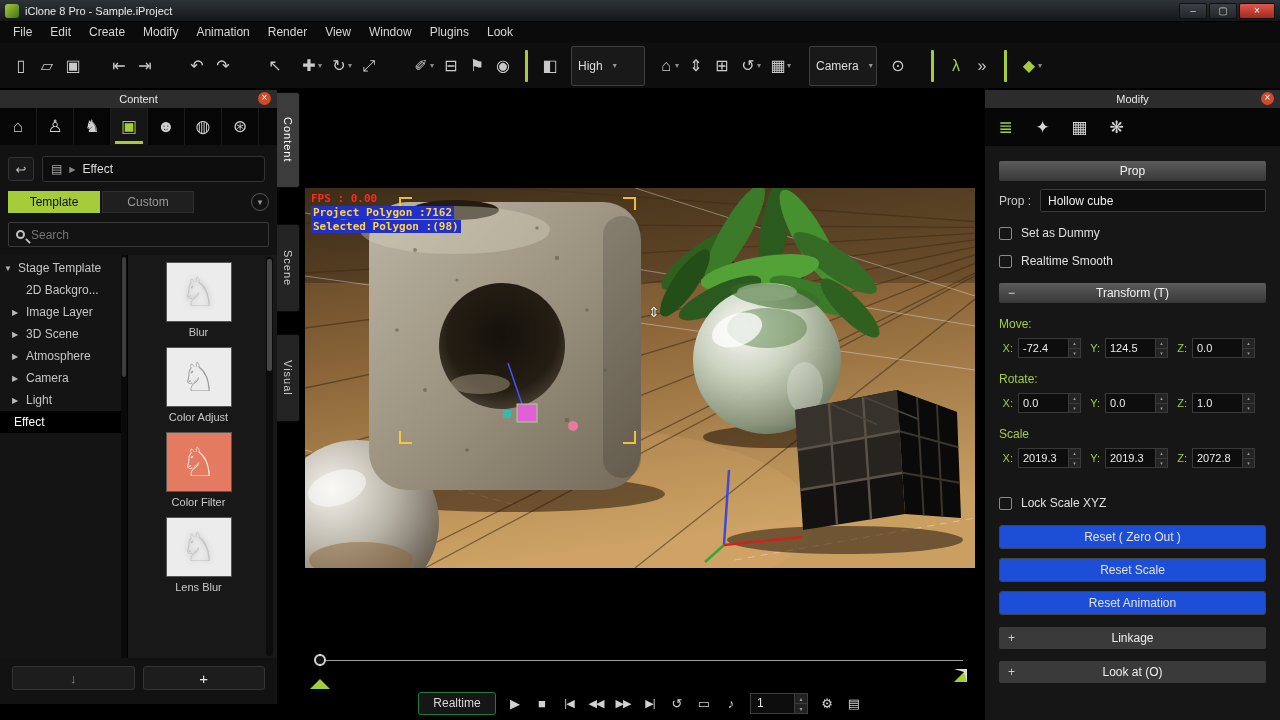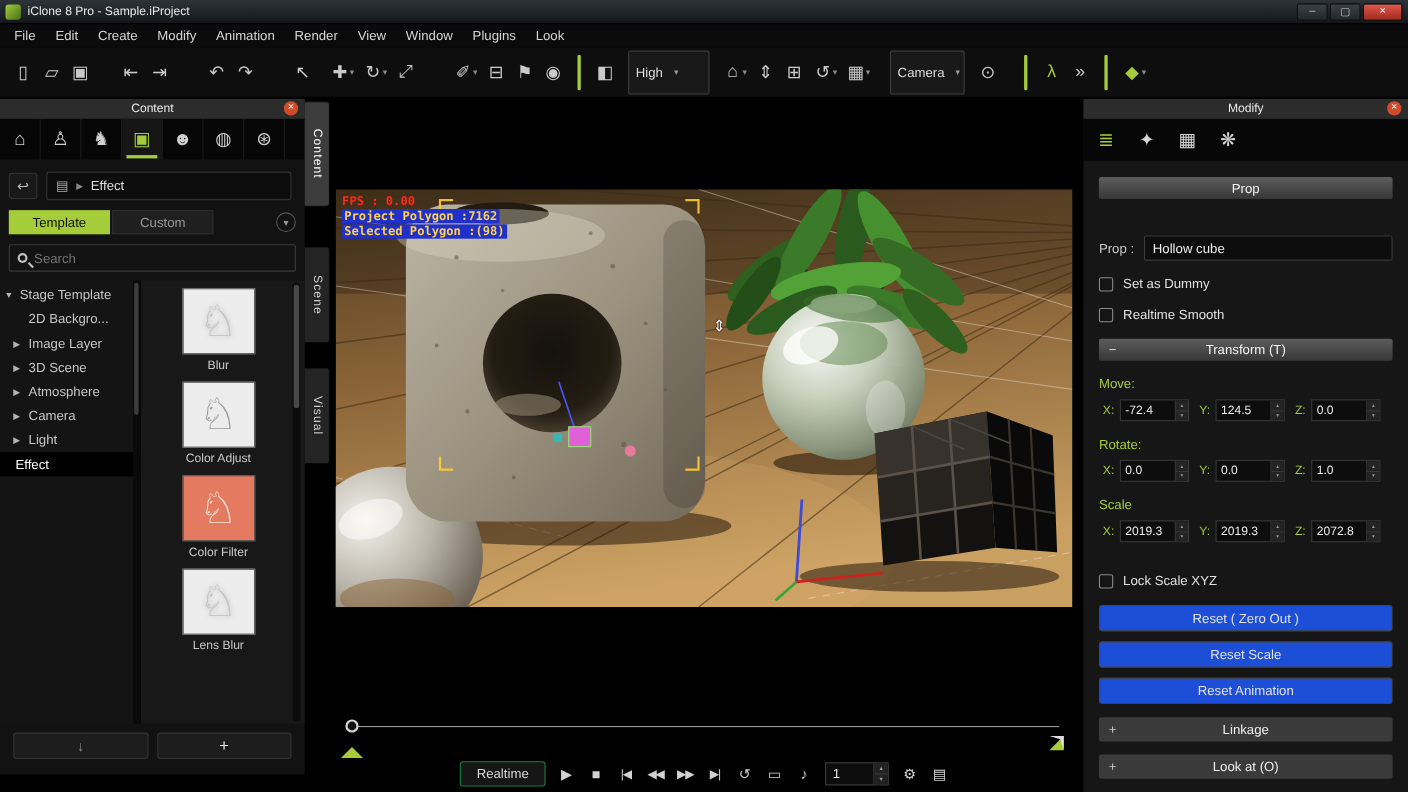--- a/index.html
+++ b/index.html
@@ -73,21 +73,21 @@
 .lp-btns{display:flex;gap:8px;padding:8px 12px 14px;flex:none}
 .lp-btn{flex:1;height:24px;background:#1d1d1d;border:1px solid #343434;border-radius:3px;display:flex;align-items:center;justify-content:center;font-size:13px;color:#8d8d8d}
 .lp-btn.plus{color:#e6e6e6;font-size:15px}
 
 
 .side-tabs{position:absolute;left:277px;top:92px;width:23px}
 .side-tab{width:23px;background:#242424;border:1px solid #090909;border-left:none;color:#cfcfcf;font-size:11px;display:flex;align-items:center;justify-content:center;writing-mode:vertical-rl;border-radius:0 3px 3px 0;letter-spacing:1px}
 .side-tab.active{background:#3c3c3c;color:#fff}
 
 
-.viewport{position:absolute;left:305px;top:172px;width:780px;height:380px;background:#000;overflow:hidden}
+.viewport{position:absolute;left:305px;top:188px;width:780px;height:380px;background:#000;overflow:hidden}
 .hud{position:absolute;left:6px;top:4px;font-family:"DejaVu Sans Mono",monospace;font-size:11px;line-height:13px;font-weight:bold}
 .hud .fps{color:#ff2a1a}
 .hud .row{display:block;margin-top:1px}
 .hud .blu{color:#ffd24a;background:#2030c8;padding:0 2px;display:inline-block}
 .vp-note{position:absolute;right:8px;bottom:8px;width:26px;height:20px;background:#20201e;border:1px solid #5a5a55;border-radius:3px;display:flex;align-items:center;justify-content:center}
 .vp-note i{display:block;width:12px;height:8px;border:1px solid #bbb;border-radius:1px}
 .vp-cursor{position:absolute;left:343px;top:116px;color:#f2f2f2;font-size:14px;text-shadow:0 0 2px #000}
 
 
 .timeline{position:absolute;left:305px;top:645px;width:670px;height:36px}
@@ -109,21 +109,21 @@
 .fstep+.fstep{border-top:1px solid #3c3c3c}
 
 
 .right-panel{position:absolute;left:985px;top:90px;width:295px;height:630px;background:#161616;display:flex;flex-direction:column}
 .mod-icons{height:38px;background:#070707;display:flex;padding-left:2px;flex:none}
 .mod-ic{width:37px;display:flex;align-items:center;justify-content:center;font-size:17px;color:#d5d5d5}
 .mod-ic.sel{color:#a5cd39}
 .rp-body{padding:0 14px;flex:1}
 .sec-bar{height:20px;margin-top:15px;background:linear-gradient(#5c5c5c,#373737);border-radius:2px;position:relative;display:flex;align-items:center;justify-content:center;font-size:12px;color:#f2f2f2}
 .sec-bar .sgn{position:absolute;left:9px;font-size:12px;color:#ddd}
-.prop-row{display:flex;align-items:center;gap:9px;margin-top:33px}
+.prop-row{display:flex;align-items:center;gap:9px;margin-top:8px}
 .prop-label{font-size:12px;color:#c9c9c9;flex:none}
 .prop-val{flex:1;height:23px;background:#0d0d0d;border:1px solid #3a3a3a;border-radius:2px;display:flex;align-items:center;padding-left:7px;font-size:12px;color:#eee}
 .chk-row{display:flex;align-items:center;gap:9px;margin-top:14px}
 .chk{width:13px;height:13px;border:1px solid #8a8a8a;background:#151515;border-radius:2px;flex:none}
 .chk-label{font-size:12px;color:#e0e0e0}
 .ax-label{margin-top:14px;font-size:12px;color:#a5cd39}
 .spin-row{display:flex;align-items:center;margin-top:7px;gap:5px}
 .ax{font-size:11px;color:#a5cd39;width:14px;text-align:right;flex:none}
 .spin{width:63px;height:20px;background:#0d0d0d;border:1px solid #3a3a3a;display:flex;flex:none}
 .spin .sv{flex:1;font-size:11px;color:#ececec;display:flex;align-items:center;padding-left:4px;overflow:hidden}

